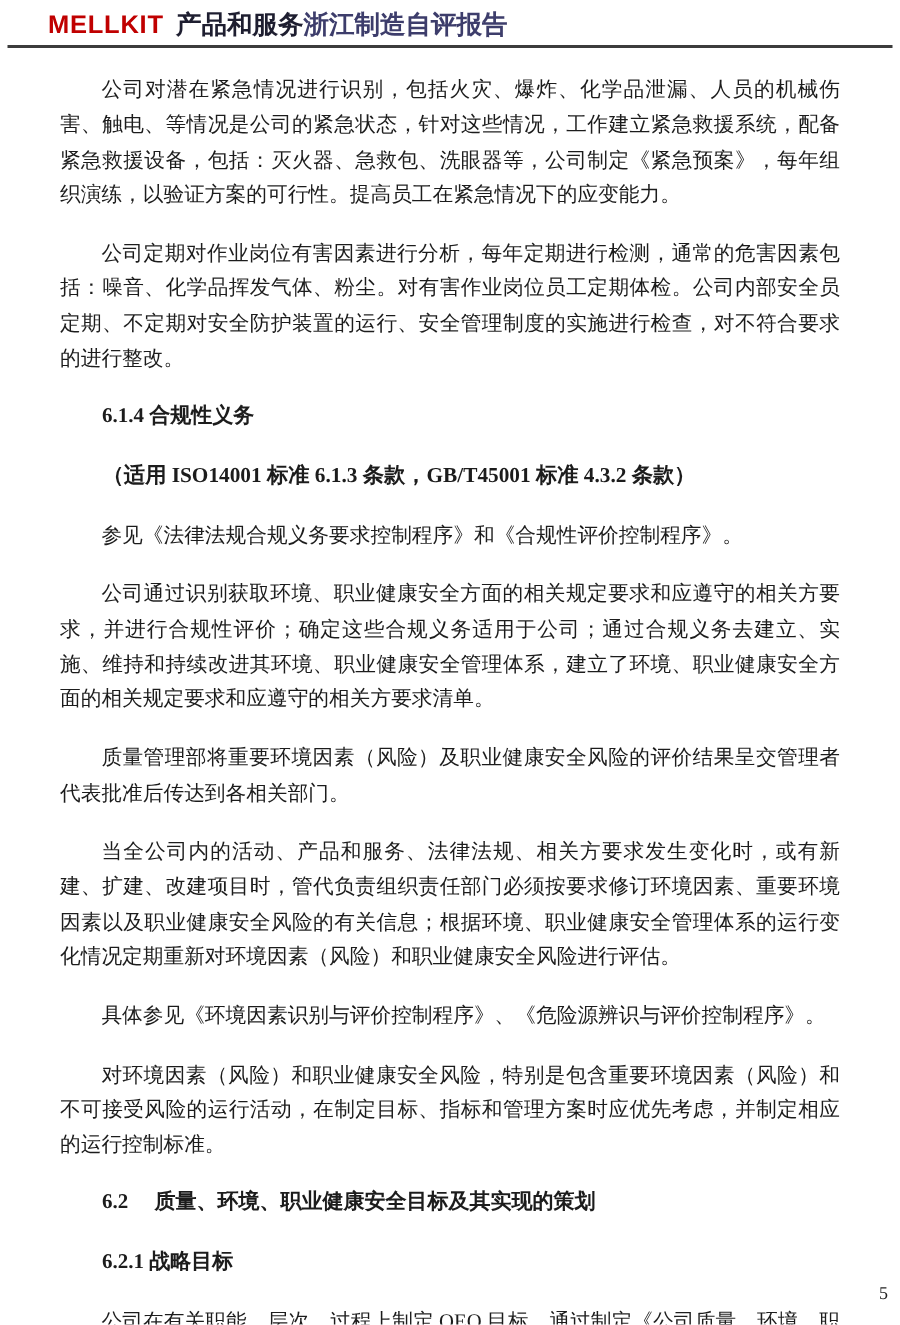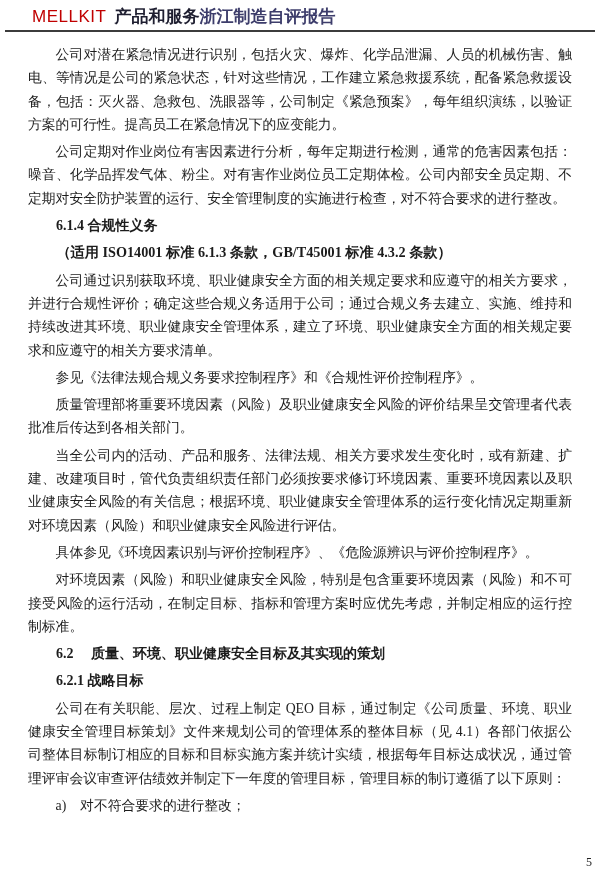--- a/index.html
+++ b/index.html
@@ -19,21 +19,21 @@
   .page-header {
     margin: 0 5px;
     padding: 7px 0 3px 27px;
     border-bottom: 2px solid #3c3c3c;
     font-size: 17px;
     line-height: 20px;
     white-space: nowrap;
   }
   .logo-text {
     font-family: "Liberation Sans", sans-serif;
-    font-weight: normal;
+    font-weight: bold;
     color: #c00000;
     letter-spacing: 0.5px;
     margin-right: 4px;
   }
   .company-name {
     color: #1e1e30;
     font-weight: bold;
   }
   .doc-title {
     color: #3d3d6b;
@@ -41,21 +41,21 @@
   }
   
   .content {
     margin: 11px 24px 0 24px;
     font-size: 13.8px;
     line-height: 23.3px;
     text-align: justify;
     text-justify: inter-ideograph;
   }
   .content p {
-    margin: 4px;
+    margin: 16px;
     text-indent: 2em;
   }
   .sec-heading {
     font-weight: bold;
     margin: 0;
     text-indent: 0;
     font-size: 14px;
   }
   .sec-gap {
     margin-top: 21px;
@@ -82,22 +82,22 @@
   <span class="logo-text">MELLKIT</span>
   <span class="company-name">产品和服务</span><span class="doc-title">浙江制造自评报告</span>
 </header>
 
 <main class="content">
   <p>公司对潜在紧急情况进行识别，包括火灾、爆炸、化学品泄漏、人员的机械伤害、触电、等情况是公司的紧急状态，针对这些情况，工作建立紧急救援系统，配备紧急救援设备，包括：灭火器、急救包、洗眼器等，公司制定《紧急预案》，每年组织演练，以验证方案的可行性。提高员工在紧急情况下的应变能力。</p>
   <p>公司定期对作业岗位有害因素进行分析，每年定期进行检测，通常的危害因素包括：噪音、化学品挥发气体、粉尘。对有害作业岗位员工定期体检。公司内部安全员定期、不定期对安全防护装置的运行、安全管理制度的实施进行检查，对不符合要求的进行整改。</p>
 
   <p class="sec-heading sec-gap">6.1.4 合规性义务</p>
   <p class="sub-heading">（适用 ISO14001 标准 6.1.3 条款，GB/T45001 标准 4.3.2 条款）</p>
+  <p>参见《法律法规合规义务要求控制程序》和《合规性评价控制程序》。</p>
   <p>公司通过识别获取环境、职业健康安全方面的相关规定要求和应遵守的相关方要求，并进行合规性评价；确定这些合规义务适用于公司；通过合规义务去建立、实施、维持和持续改进其环境、职业健康安全管理体系，建立了环境、职业健康安全方面的相关规定要求和应遵守的相关方要求清单。</p>
-  <p>参见《法律法规合规义务要求控制程序》和《合规性评价控制程序》。</p>
 
   <p>质量管理部将重要环境因素（风险）及职业健康安全风险的评价结果呈交管理者代表批准后传达到各相关部门。</p>
   <p>当全公司内的活动、产品和服务、法律法规、相关方要求发生变化时，或有新建、扩建、改建项目时，管代负责组织责任部门必须按要求修订环境因素、重要环境因素以及职业健康安全风险的有关信息；根据环境、职业健康安全管理体系的运行变化情况定期重新对环境因素（风险）和职业健康安全风险进行评估。</p>
   <p>具体参见《环境因素识别与评价控制程序》、《危险源辨识与评价控制程序》。</p>
   <p>对环境因素（风险）和职业健康安全风险，特别是包含重要环境因素（风险）和不可接受风险的运行活动，在制定目标、指标和管理方案时应优先考虑，并制定相应的运行控制标准。</p>
 
   <p class="sec-heading sec-gap">6.2　 质量、环境、职业健康安全目标及其实现的策划</p>
   <p class="sec-heading">6.2.1 战略目标</p>
   <p>公司在有关职能、层次、过程上制定 QEO 目标，通过制定《公司质量、环境、职业健康安全管理目标策划》文件来规划公司的管理体系的整体目标（见 4.1）各部门依据公司整体目标制订相应的目标和目标实施方案并统计实绩，根据每年目标达成状况，通过管理评审会议审查评估绩效并制定下一年度的管理目标，管理目标的制订遵循了以下原则：</p>
   <p>a)　对不符合要求的进行整改；</p>

